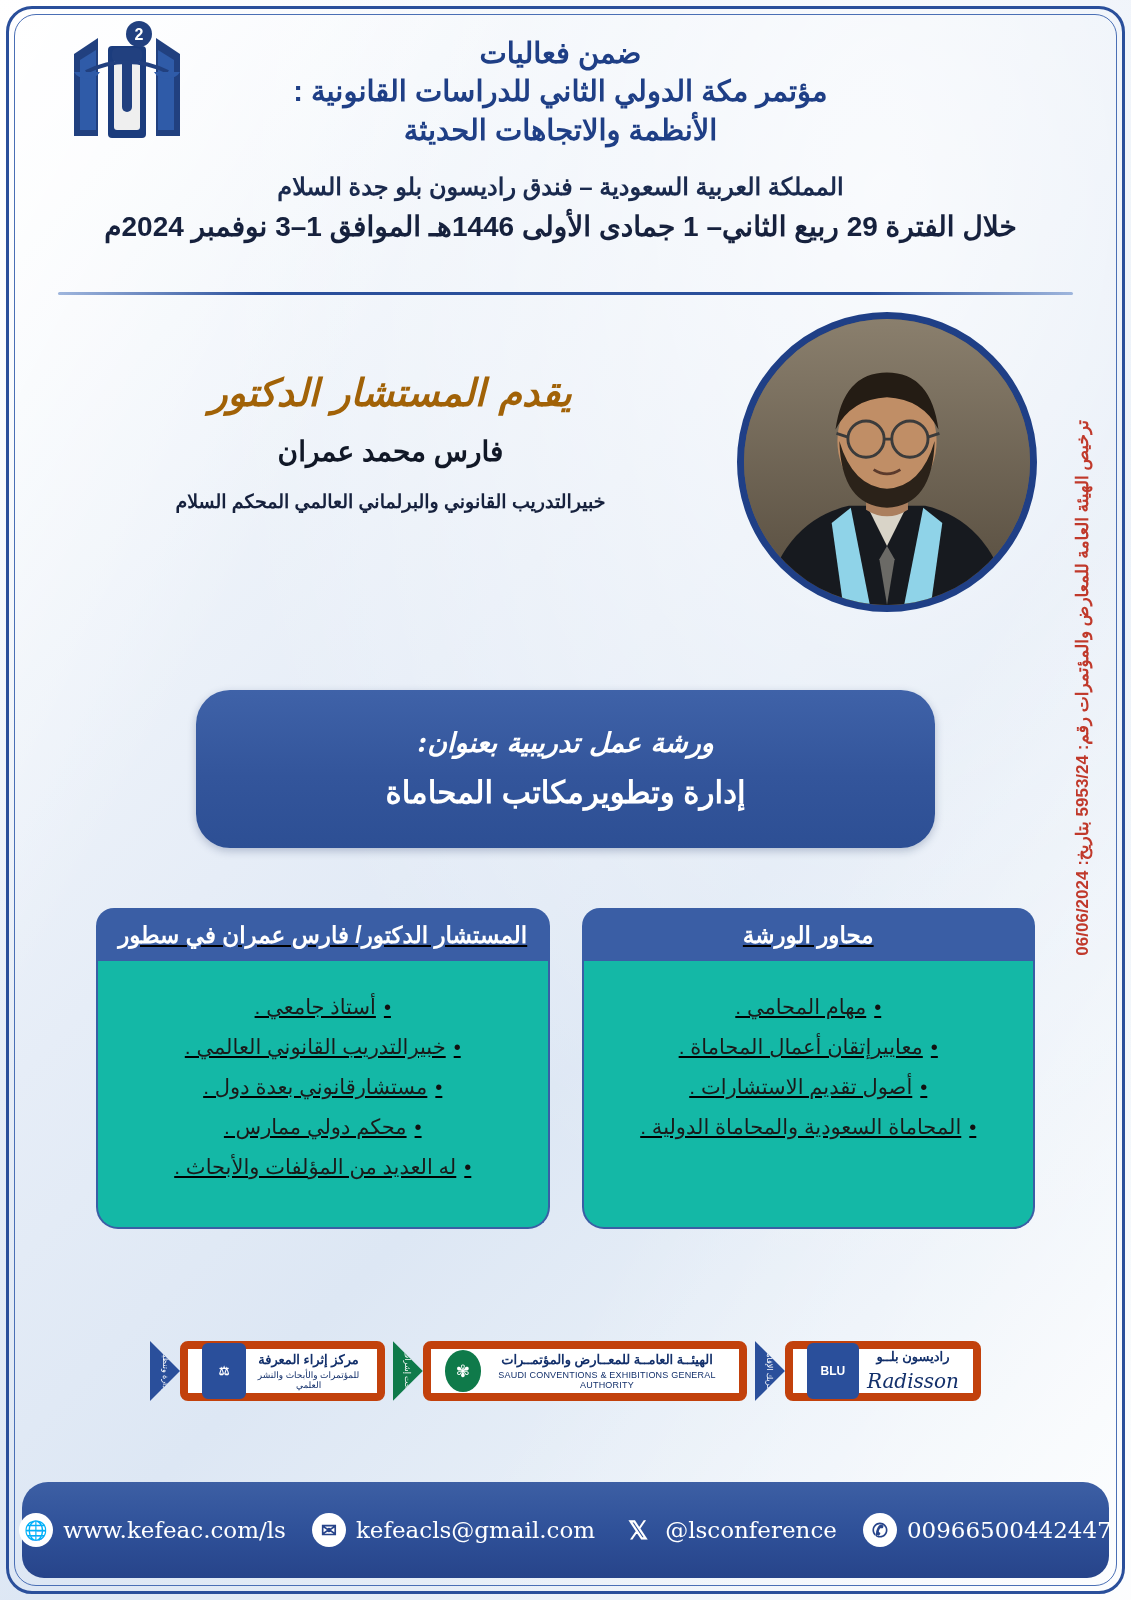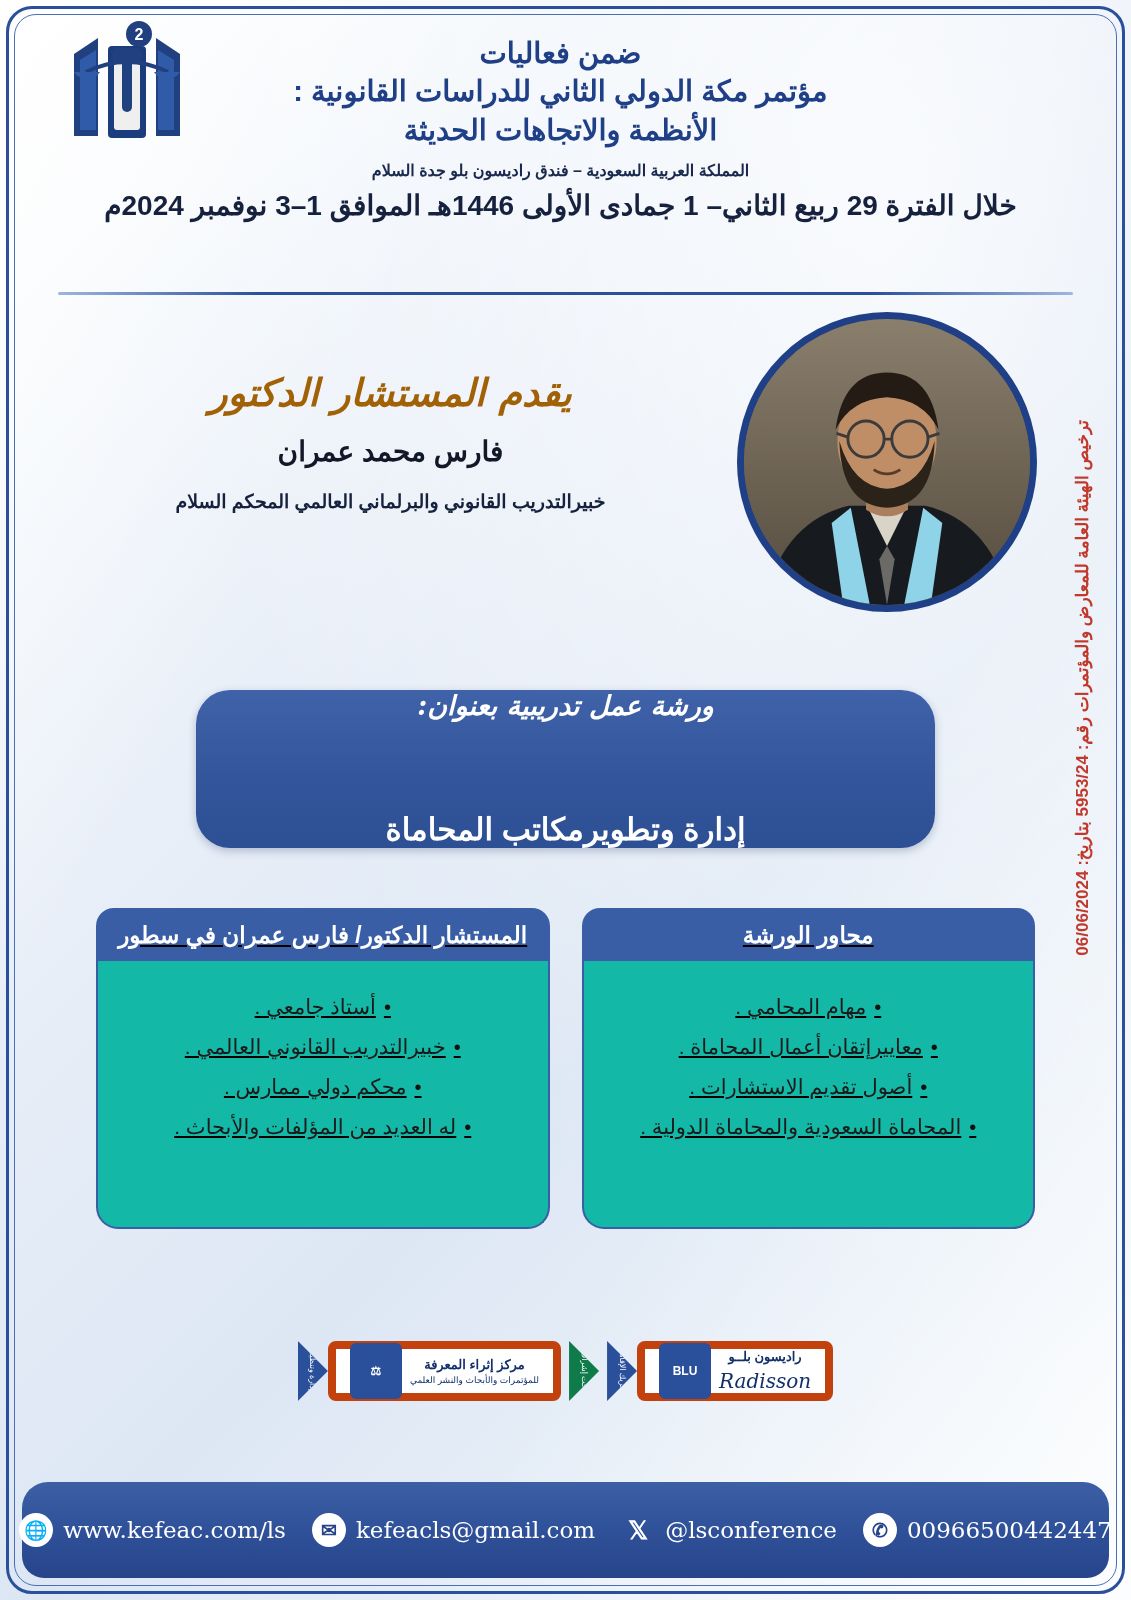--- a/index.html
+++ b/index.html
@@ -39,24 +39,24 @@
     text-align: center;
   }
   .hdr-title {
     color: #1f3f86;
     font-weight: bold;
     font-size: 29px;
     line-height: 1.32;
     letter-spacing: 0px;
   }
   .hdr-sub1 {
-    margin-top: 12px;
+    margin-top: 24px;
     color: #1a2a4e;
     font-weight: bold;
-    font-size: 16px;
+    font-size: 24px;
   }
   .hdr-sub2 {
     margin-top: 9px;
     color: #16213d;
     font-weight: bold;
     font-size: 28px;
   }
   .logo-emblem {
     position: absolute; top: 20px; left: 68px;
     width: 118px; height: 130px;
@@ -122,21 +122,21 @@
 
   
   .workshop {
     position: absolute;
     top: 690px; left: 196px; right: 196px;
     height: 158px;
     background: linear-gradient(180deg, #3f62a8 0%, #33559b 55%, #2d4f94 100%);
     border-radius: 34px;
     color: #fff;
     display: flex; flex-direction: column;
-    align-items: center; justify-content: space-between;
+    align-items: center; justify-content: center;
     box-shadow: 0 3px 8px rgba(20,40,90,0.25);
   }
   .workshop-label {
     font-family: "DejaVu Serif", serif;
     font-style: italic;
     font-size: 27px;
     font-weight: bold;
     letter-spacing: 1px;
   }
   .workshop-title {
@@ -371,20 +371,21 @@
         <li>المحاماة السعودية والمحاماة الدولية .</li>
       </ul>
     </div>
   </div>
   <div class="card">
     <div class="card-head">المستشار الدكتور/ فارس عمران في سطور</div>
     <div class="card-body">
       <ul>
         <li>أستاذ جامعي .</li>
         <li>خبيرالتدريب القانوني العالمي .</li>
+        <li>مستشارقانوني بعدة دول .</li>
         <li>محكم دولي ممارس .</li>
         <li>له العديد من المؤلفات والأبحاث .</li>
       </ul>
     </div>
   </div>
 </div>
 
 <div class="sponsors">
 
   <div class="sp">
@@ -392,20 +393,27 @@
       <div style="display:flex;flex-direction:column;align-items:center;gap:3px;margin-left:8px;">
         <div class="sp-name-ar">راديسون بلــو</div>
         <div class="radisson-word">Radisson</div>
       </div>
       <div class="sp-box solid">BLU</div>
     </div>
     <div class="sp-arrow">شريك الإقامة</div>
   </div>
 
   <div class="sp">
+    <div class="sp-chip">
+      <div style="display:flex;flex-direction:column;align-items:center;gap:2px;margin-left:8px;">
+        <div class="sp-name-ar">الهيئــة العامــة للمعــارض والمؤتمــرات</div>
+        <div class="sp-name-en">SAUDI CONVENTIONS &amp; EXHIBITIONS GENERAL AUTHORITY</div>
+      </div>
+      <div class="green-circle">✾</div>
+    </div>
     <div class="sp-arrow green">تحت إشراف</div>
   </div>
 
   <div class="sp">
     <div class="sp-chip">
       <div style="display:flex;flex-direction:column;align-items:center;gap:2px;margin-left:8px;">
         <div class="sp-name-ar">مركز إثراء المعرفة</div>
         <div class="sp-name-en">للمؤتمرات والأبحاث والنشر العلمي</div>
       </div>
       <div class="sp-box solid">⚖</div>

